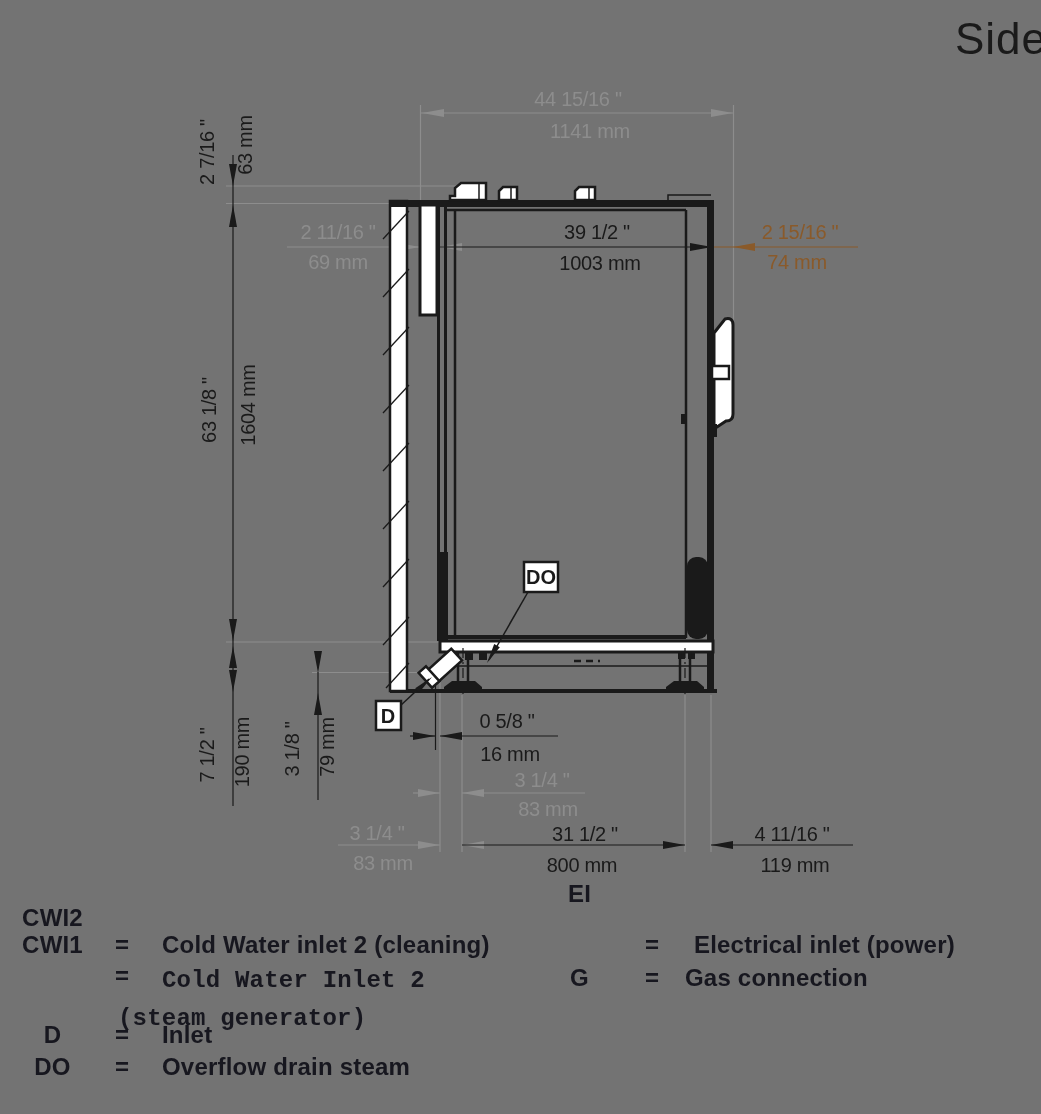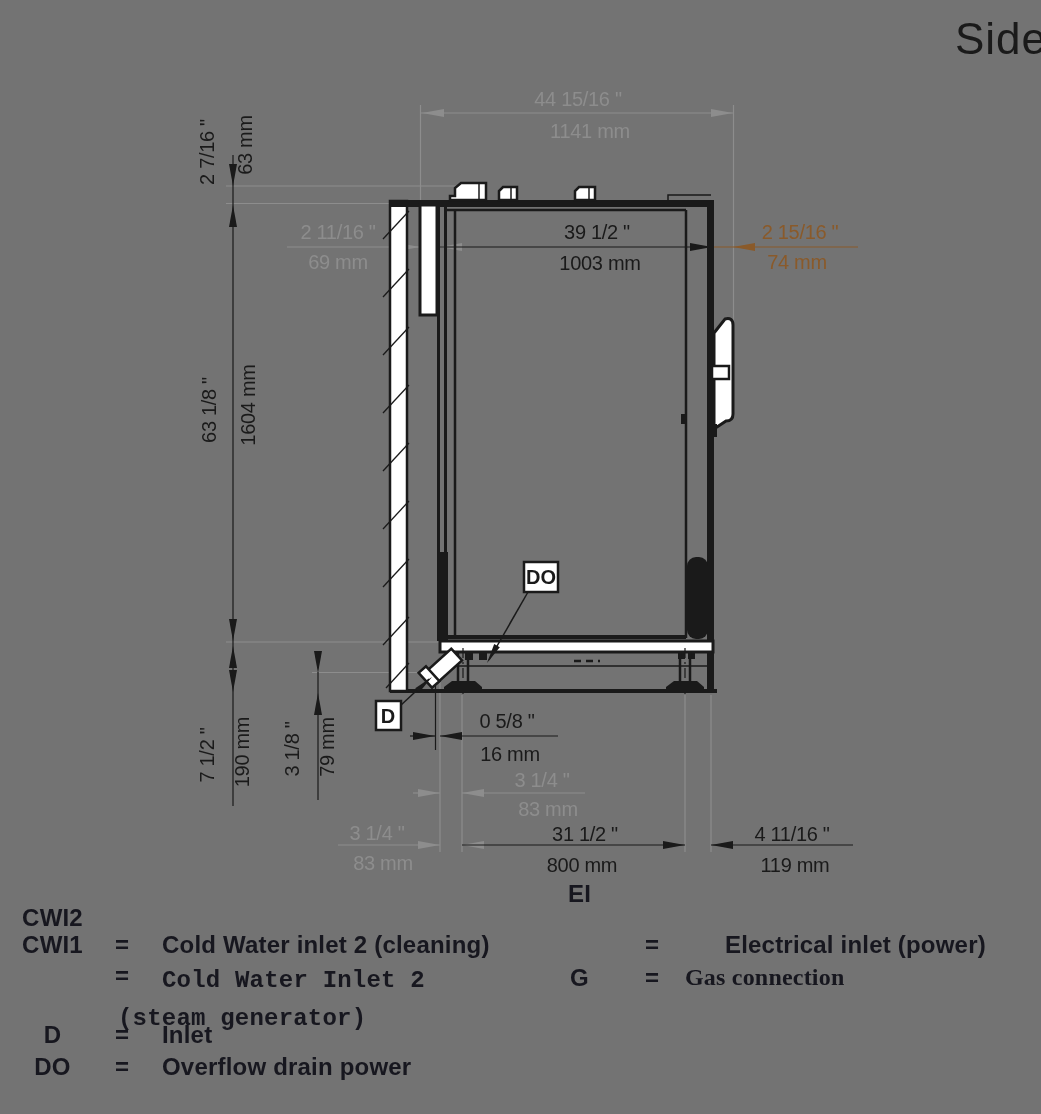--- a/index.html
+++ b/index.html
@@ -244,24 +244,24 @@
     <div class="lg lg-key" style="left:0;top:904px;">CWI2</div>
     <div class="lg" style="left:115px;top:962px;">=</div>
     <div class="lg" style="left:118px;top:962px;width:362px;text-indent:44px;line-height:38px;font-family:Liberation Mono, monospace;">Cold Water Inlet 2 (steam generator)</div>
 
     <div class="lg lg-key" style="left:0;top:1021px;">D</div>
     <div class="lg" style="left:115px;top:1021px;">=</div>
     <div class="lg" style="left:162px;top:1021px;">Inlet</div>
 
     <div class="lg lg-key" style="left:0;top:1053px;">DO</div>
     <div class="lg" style="left:115px;top:1053px;">=</div>
-    <div class="lg" style="left:162px;top:1053px;">Overflow drain power</div>
+    <div class="lg" style="left:162px;top:1053px;">Overflow drain steam</div>
 
     <div class="lg lg-key" style="left:527px;top:880px;">EI</div>
     <div class="lg" style="left:645px;top:931px;">=</div>
-    <div class="lg" style="left:725px;top:931px;">Electrical inlet (power)</div>
+    <div class="lg" style="left:694px;top:931px;">Electrical inlet (power)</div>
 
     <div class="lg lg-key" style="left:527px;top:964px;">G</div>
     <div class="lg" style="left:645px;top:964px;">=</div>
-    <div class="lg" style="left:685px;top:964px;font-family:Liberation Serif, serif;">Gas connection</div>
+    <div class="lg" style="left:685px;top:964px;">Gas connection</div>
   </div>
 
 </div>
 
 </body></html>

